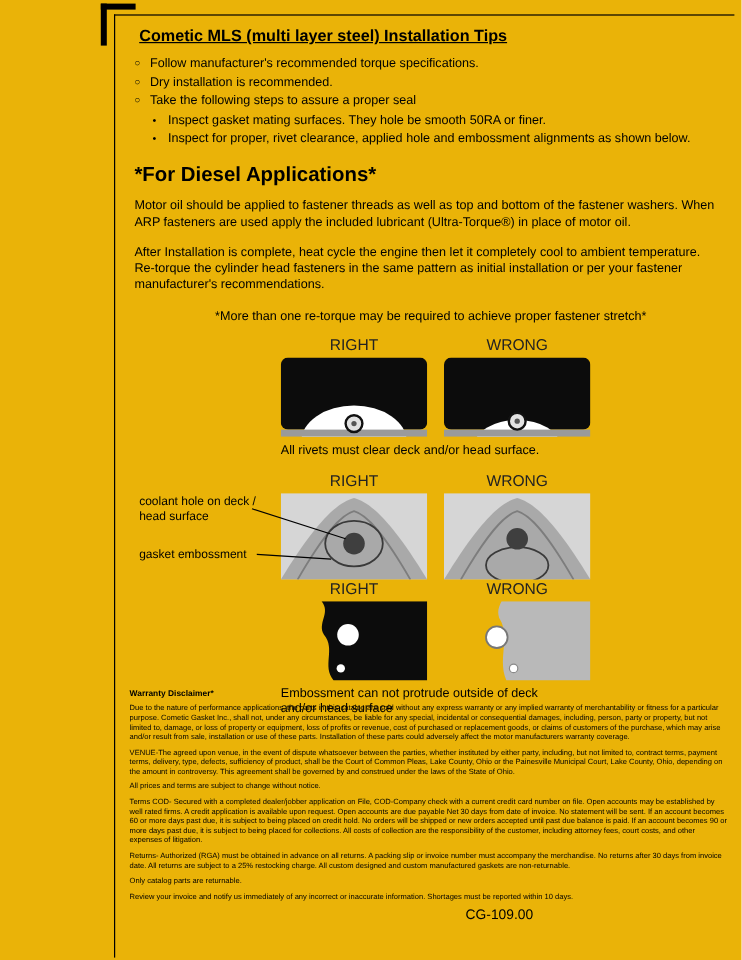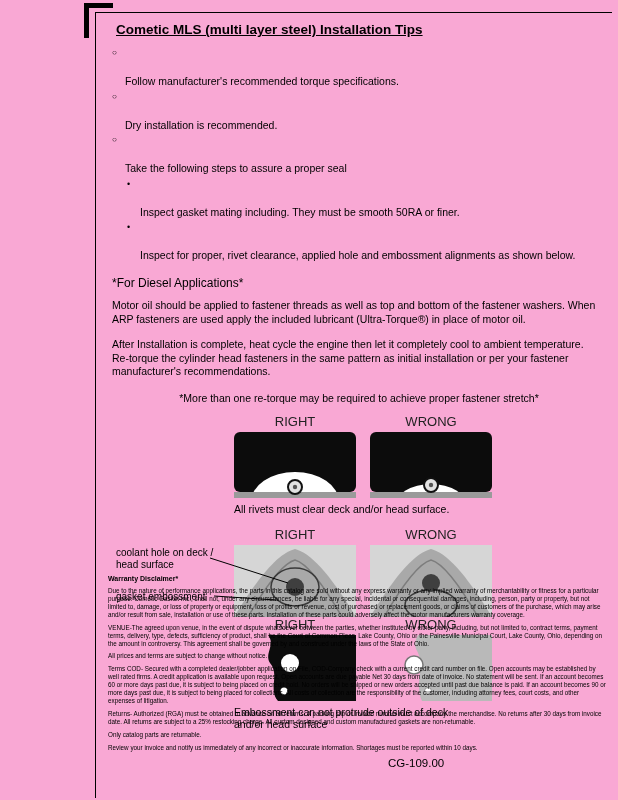--- a/index.html
+++ b/index.html
@@ -1,36 +1,36 @@
 <!DOCTYPE html>
 <html><head>
 <meta charset="utf-8">
 <style>
   html,body { margin:0; padding:0; background:#ffffff; }
   .page {
     position:relative; width:618px; height:800px; overflow:hidden;
-    background:#f9a8d4; color:#000;
+    background:#eab308; color:#000;
     font-family:"Liberation Sans", sans-serif;
   }
   .corner { position:absolute; left:84px; top:3px; width:24px; height:30px;
     border-left:5px solid #000; border-top:5px solid #000; }
   .frame-top { position:absolute; left:95px; top:12px; width:517px; border-top:1.5px solid #000; }
   .frame-left { position:absolute; left:95px; top:12px; height:786px; border-left:1.5px solid #000; }
 
   .content { position:absolute; left:112px; top:22px; width:494px; }
   .title { font-size:13.5px; font-weight:bold; text-decoration:underline; margin:0 0 9px 4px; }
 
   .tips { font-size:10.5px; }
   .tip { display:flex; margin:1.5px 0; }
   .marker { flex:0 0 13px; width:13px; font-size:8px; line-height:14px; }
   .marker.filled { font-size:9px; }
-  .tip-text { line-height:14px;margin-top:28px; }
+  .tip-text { line-height:14px; }
   .subtips { margin-left:15px; }
 
-  .diesel-heading { font-size:12px; font-weight:normal; margin:14px 0 9px; }
+  .diesel-heading { font-size:17px; font-weight:bold; margin:14px 0 9px; }
   .para { font-size:10.5px; line-height:1.32; margin:0 0 11px; width:484px; }
   .note { font-size:10.5px; margin:13px 0 10px;text-align:center; }
 
   .diagrams { margin-left:122px; width:258px; }
   .diag-headers { display:flex; justify-content:space-between; margin-bottom:3px; }
   .diag-headers span { width:122px; text-align:center; font-size:13px; color:#222; }
   .diag-images { display:flex; gap:14px; }
   .diag-images svg { display:block; }
   .diag-caption { font-size:10.5px; margin:5px 0 12px; width:262px; }
   .diag-caption.narrow { width:240px; }
@@ -67,21 +67,21 @@
         <span class="marker">○</span>
         <span class="tip-text">Dry installation is recommended.</span>
       </div>
       <div class="tip">
         <span class="marker">○</span>
         <span class="tip-text">Take the following steps to assure a proper seal</span>
       </div>
       <div class="subtips">
         <div class="tip">
           <span class="marker filled">•</span>
-          <span class="tip-text">Inspect gasket mating including.  They must be smooth 50RA or finer.</span>
+          <span class="tip-text">Inspect gasket mating surfaces.  They hole be smooth 50RA or finer.</span>
         </div>
         <div class="tip">
           <span class="marker filled">•</span>
           <span class="tip-text">Inspect for proper, rivet clearance, applied hole and embossment alignments as shown below.</span>
         </div>
       </div>
     </div>
 
     <h2 class="diesel-heading">*For Diesel Applications*</h2>
     <p class="para">Motor oil should be applied to fastener threads as well as top and bottom of the fastener washers. When ARP fasteners are used apply the included lubricant (Ultra-Torque®) in place of motor oil.</p>

